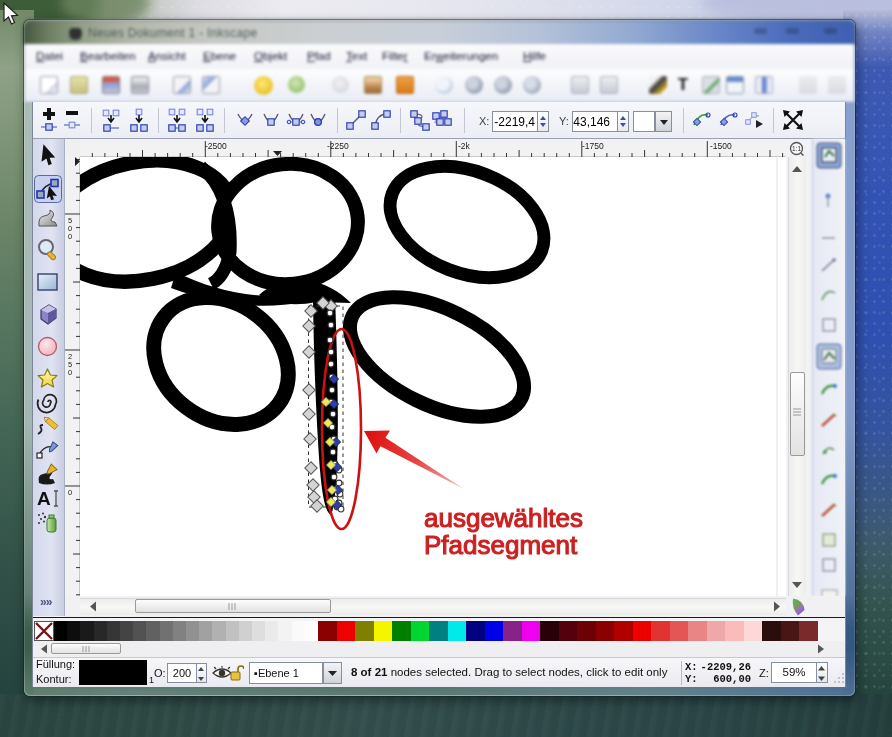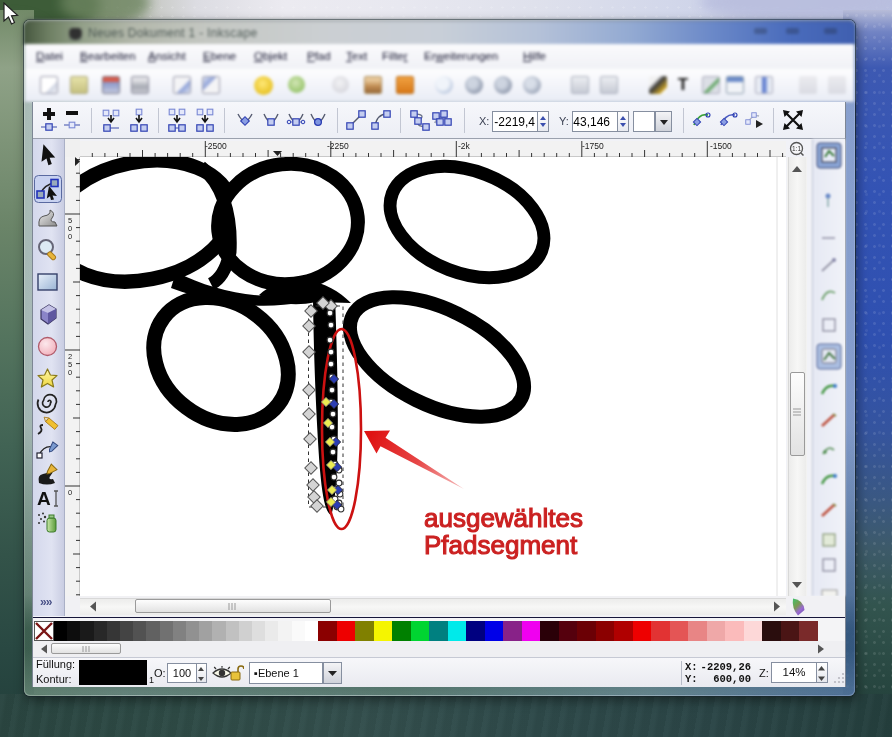--- a/index.html
+++ b/index.html
@@ -705,21 +705,21 @@
        <svg width="812" height="16" style="position:absolute">
           <path d="M50,5 v6 M53,5 v6 M56,5 v6" stroke="#999"></path>
         </svg>
      </div>
      <div id="statusbar">
        <div style="position:absolute;left:3px;top:0">Füllung:</div>
        <div style="position:absolute;left:3px;top:15px">Kontur:</div>
        <div style="position:absolute;left:46px;top:2px;width:68px;height:25px;background:#000"></div>
        <div style="position:absolute;left:116px;top:17px;font-size:9px">1</div>
        <div style="position:absolute;left:121px;top:9px">O:</div>
-       <div style="position:absolute;left:134px;top:5px;width:30px;height:20px;background:#fff;border:1px solid #868fa0;font-size:11px;text-align:center;line-height:18px">100</div>
+       <div style="position:absolute;left:134px;top:5px;width:30px;height:20px;background:#fff;border:1px solid #868fa0;font-size:11px;text-align:center;line-height:18px">200</div>
        <div style="position:absolute;left:164px;top:5px;width:10px;height:20px;background:linear-gradient(180deg,#fff,#e4e6ec);border:1px solid #868fa0;border-left:none">
          <svg width="8" height="18" style="margin-top:1px">
             <path d="M4,2 l3,4 h-6 z" fill="#444"></path>
             <path d="M4,16 l3,-4 h-6 z" fill="#444"></path>
           </svg>
        </div>
        <svg width="20" height="14" style="position:absolute;left:179px;top:8px">
           <path d="M1,7 Q10,-1 19,7 Q10,15 1,7 Z" fill="#f8f8e8" stroke="#333" stroke-width="1.2"></path>
           <circle cx="10" cy="7" r="3.2" fill="#333"></circle>
           <path d="M4,3 L2.2,1 M10,1.8 L10,-0.5 M16,3 L17.8,1" stroke="#333" stroke-width="1.2"></path>
@@ -727,27 +727,28 @@
        <svg width="14" height="17" style="position:absolute;left:197px;top:6px">
           <rect x="1" y="8" width="9" height="8" rx="1" fill="#e8c23a" stroke="#8a6a10"></rect>
           <path d="M8,8 V5 a3,3 0 0,1 6,0" fill="none" stroke="#8a6a10" stroke-width="1.6"></path>
         </svg>
        <div style="position:absolute;left:216px;top:4px;width:74px;height:22px;background:#fff;border:1px solid #868fa0;font-size:11px;line-height:20px;padding-left:4px">▪Ebene 1</div>
        <div style="position:absolute;left:290px;top:4px;width:19px;height:22px;background:linear-gradient(180deg,#f4f4f6,#cfd2da);border:1px solid #868fa0">
          <svg width="17" height="20">
             <path d="M4,8 l4.5,5 l4.5,-5 z" fill="#222"></path>
           </svg>
        </div>
+       <div style="position:absolute;left:318px;top:8px;font-size:11.5px;white-space:nowrap"><b>8 of 21</b> nodes selected. Drag to select nodes, click to edit only</div>
        <div style="position:absolute;left:648px;top:3px;width:1px;height:24px;background:#b8bcc8"></div>
        <div style="position:absolute;left:652px;top:3px;width:66px;font-family:'Liberation Mono',monospace;font-size:10.5px;font-weight:bold">
          <div>X:<span style="float:right">-2209,26</span></div>
          <div>Y:<span style="float:right">600,00</span></div>
        </div>
        <div style="position:absolute;left:726px;top:9px">Z:</div>
-       <div style="position:absolute;left:738px;top:4px;width:46px;height:21px;background:#fff;border:1px solid #868fa0;font-size:11.5px;text-align:center;line-height:19px">14%</div>
+       <div style="position:absolute;left:738px;top:4px;width:46px;height:21px;background:#fff;border:1px solid #868fa0;font-size:11.5px;text-align:center;line-height:19px">59%</div>
        <div style="position:absolute;left:784px;top:4px;width:11px;height:21px;background:linear-gradient(180deg,#fff,#e4e6ec);border:1px solid #868fa0;border-left:none">
          <svg width="9" height="19" style="margin-top:1px">
             <path d="M4.5,2 l3.5,4.5 h-7 z" fill="#444"></path>
             <path d="M4.5,17 l3.5,-4.5 h-7 z" fill="#444"></path>
           </svg>
        </div>
        <svg width="12" height="12" style="position:absolute;left:800px;top:14px">
           <g fill="#b8b8c0">
             <circle cx="10" cy="2" r="1.1"></circle>
             <circle cx="6" cy="6" r="1.1"></circle>

